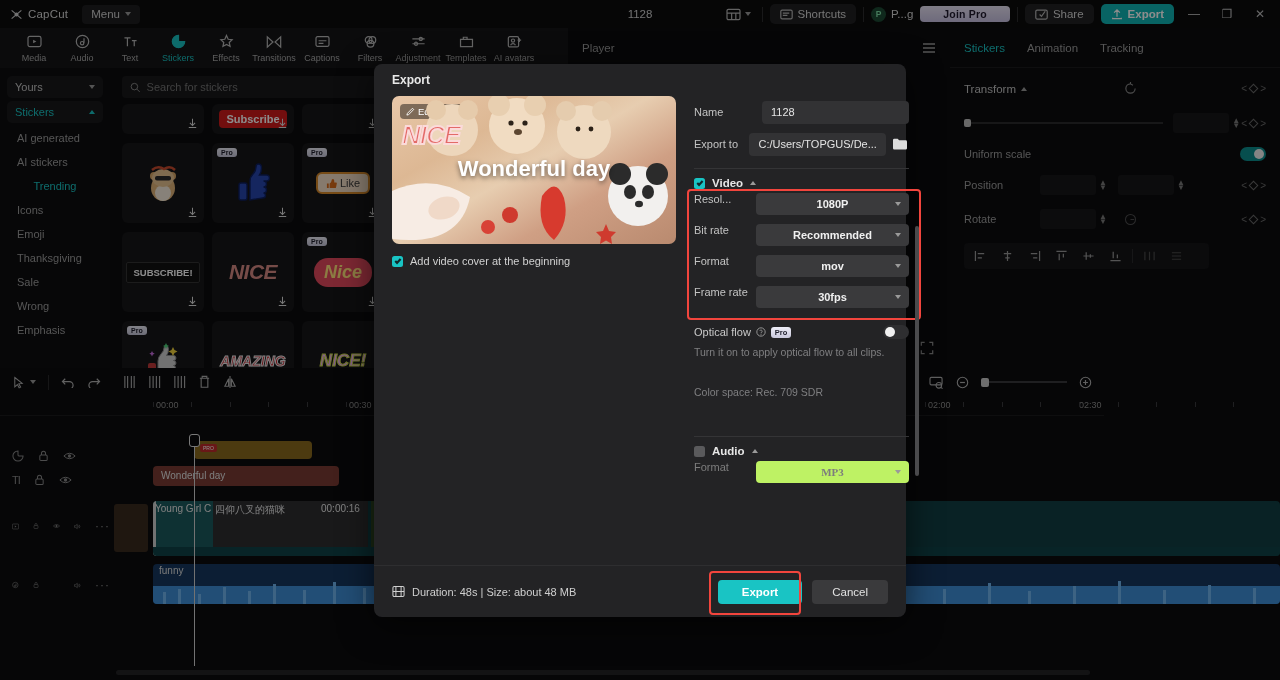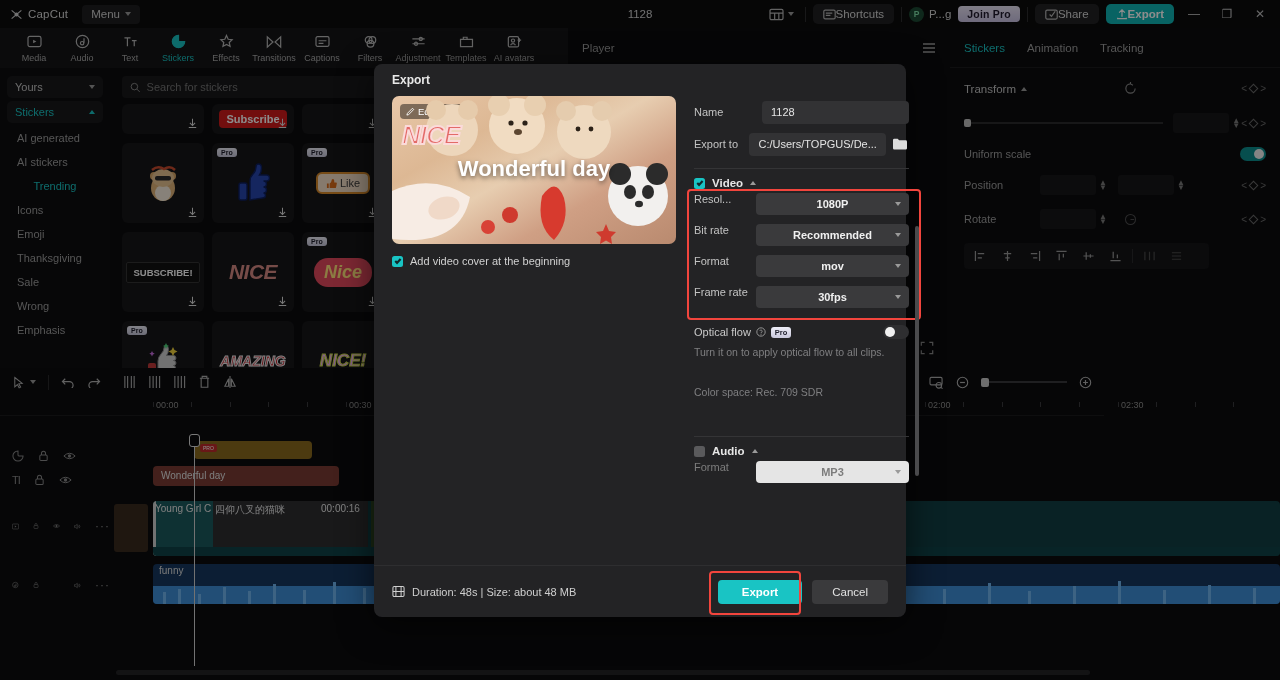--- a/index.html
+++ b/index.html
@@ -30,32 +30,32 @@
   .caret.up { border-top:none; border-bottom:4px solid #9a9a9a; }
   .tb-title {
     position: absolute; left: 0; right: 0; text-align: center;
     font-size: 11.5px; color: #cfcfcf; pointer-events: none;
   }
   .tb-right { margin-left: auto; display: flex; align-items: center; gap: 7px; padding-right: 7px; }
   .tb-sep { width:1px; height:15px; background:#2c2c2e; }
   .layout-btn { display:flex; align-items:center; gap:4px; padding:3px 4px; border-radius:4px; }
   .icon-sq { stroke:#b5b5b5; fill:none; stroke-width:1.3; }
   .pill-btn {
-    display:flex; align-items:center; padding:4px 10px; border-radius:5px;
+    display:flex; align-items:center; gap:5px; padding:4px 10px; border-radius:5px;
     background:#202022; font-size:11.5px; color:#d6d6d6;
   }
   .avatar-wrap { display:flex; align-items:center; gap:5px; }
   .avatar {
     width:15px;height:15px;border-radius:50%;background:#1d4a33;color:#7fe0a8;
     font-size:8.5px;display:flex;align-items:center;justify-content:center;font-weight:bold;
   }
   .user-name { font-size:11.5px; color:#d6d6d6; }
   .join-pro {
     background: linear-gradient(180deg,#e9e4f5,#c9c2e2); color:#201a2e;
-    font-size:10.5px; font-weight:bold; padding:2px 9px; border-radius:4px; letter-spacing:.2px;
+    font-size:10.5px; font-weight:bold; padding:2px 23px; border-radius:4px; letter-spacing:.2px;
   }
   .share-btn { background:#222224; }
   .export-btn-top { background:#0fb5b5; color:#fff; font-weight:bold; }
   .wctl { width:26px;height:20px;display:flex;align-items:center;justify-content:center;color:#bcbcbc;font-size:12px; }
 
   
   .maintoolbar {
     position:absolute; top:28px; left:0; width:568px; height:40px;
     background:#141416; display:flex; align-items:center; padding-left:10px; gap:0;
   }
@@ -206,21 +206,21 @@
   }
   .folder-btn { width:21px; height:21px; margin-left:6px; color:#dcdcdc; display:flex; align-items:center; justify-content:center; }
   .hr { height:1px; background:#343436; margin:8px 0; }
   .sec-row { display:flex; align-items:center; gap:7px; font-size:11.5px; color:#e6e6e6; font-weight:bold; margin:6px 0 4px 0; }
   .sel-row { display:flex; align-items:flex-start; height:31px; }
   .sel-label { font-size:11px; color:#c3c3c3; width:62px; }
   .sel-box {
     flex:1; height:22px; background:#3a3a3c; border-radius:4px; display:flex; align-items:center;
     justify-content:center; position:relative; font-size:11px; color:#f0f0f0; font-weight:bold;
   }
-  .sel-box.dim { background:#e5e5e5; color:#7d7d7d; }
+  .sel-box.dim { background:#bef264; color:#7d7d7d;font-family:Liberation Serif, serif; }
   .sel-caret { position:absolute; right:8px; color:#c4c4c4; }
   .redbox {
     position:absolute; border:2px solid #f2453d; border-radius:4px; pointer-events:none;
   }
   .opt-flow { display:flex; align-items:center; gap:5px; font-size:11px; color:#c9c9c9; margin-top:8px; }
   .pro-badge { background:linear-gradient(180deg,#ededf7,#c9c8dc); color:#1b1b28; font-size:7.5px; font-weight:bold; padding:1px 4px; border-radius:3px; }
   .opt-desc { font-size:10.5px; color:#7f7f81; margin-top:7px; }
   .cspace { font-size:10.5px; color:#7f7f81; margin-top:28px; }
   .vscroll { position:absolute; right:-10px; top:0; width:4px; border-radius:2px; background:#4a4a4c; }
   .dlg-foot { height:52px; display:flex; align-items:center; padding:0 18px; border-top:1px solid #2e2e30; }
@@ -736,21 +736,21 @@
           </svg>
         </span>
     </div>
 
     <div class="tl-ruler">
       <span class="tlabel" style="left:156px">00:00</span>
       <span class="tlabel" style="left:349px">00:30</span>
       <span class="tlabel" style="left:542px">01:00</span>
       <span class="tlabel" style="left:735px">01:30</span>
       <span class="tlabel" style="left:928px">02:00</span>
-      <span class="tlabel" style="left:1121px">02:30</span>
+      <span class="tlabel" style="left:1079px">02:30</span>
       <span class="tick" style="left:153px"></span>
         <span class="tick" style="left:191px"></span>
       <span class="tick" style="left:230px"></span>
         <span class="tick" style="left:268px"></span>
       <span class="tick" style="left:307px"></span>
         <span class="tick" style="left:346px"></span>
       <span class="tick" style="left:384px"></span>
         <span class="tick" style="left:423px"></span>
       <span class="tick" style="left:461px"></span>
         <span class="tick" style="left:500px"></span>

